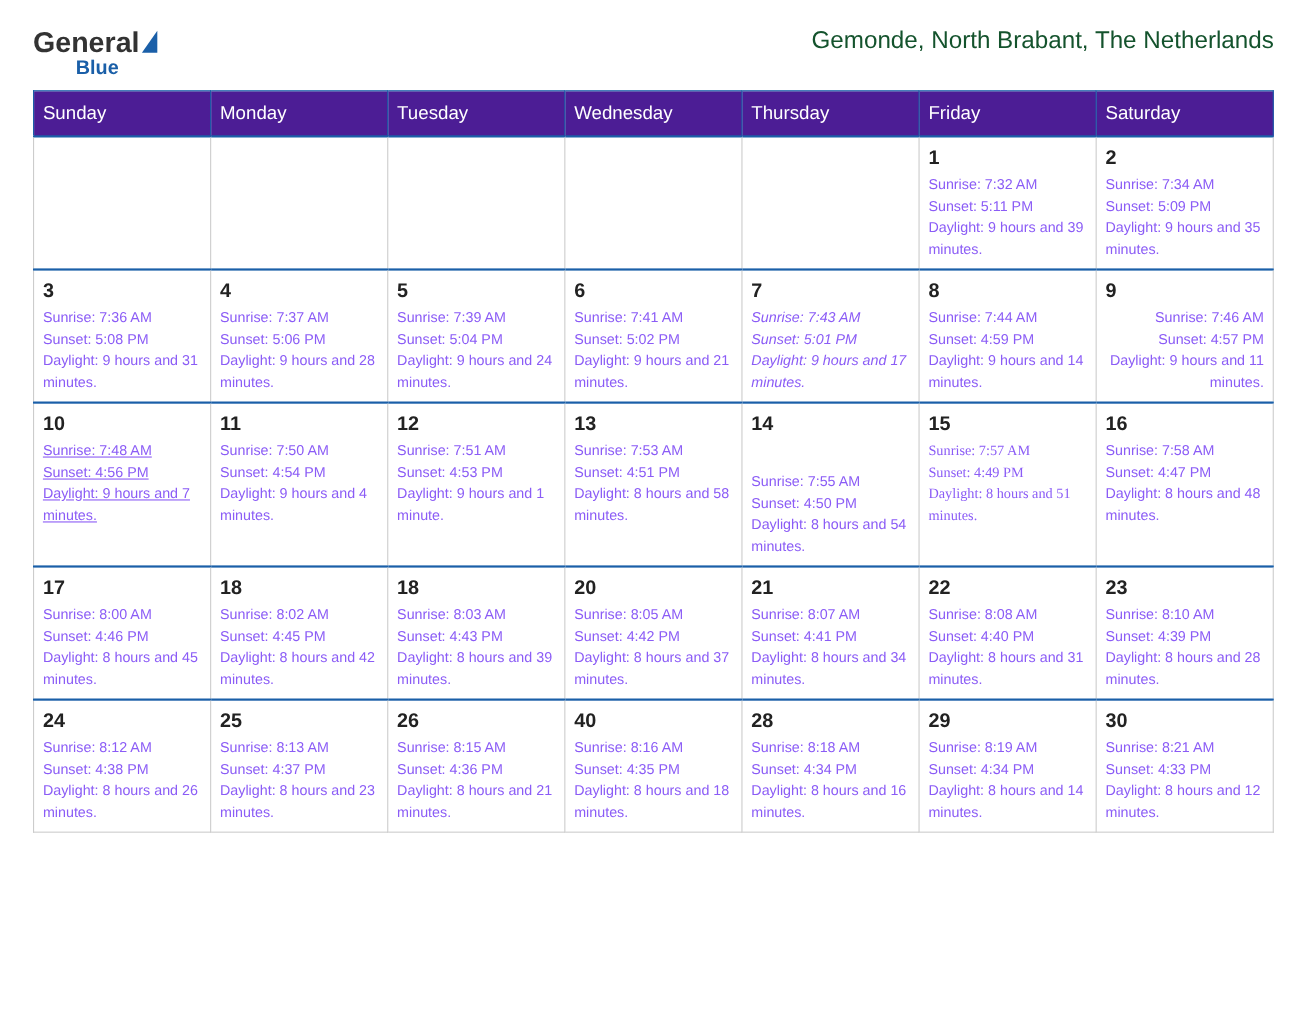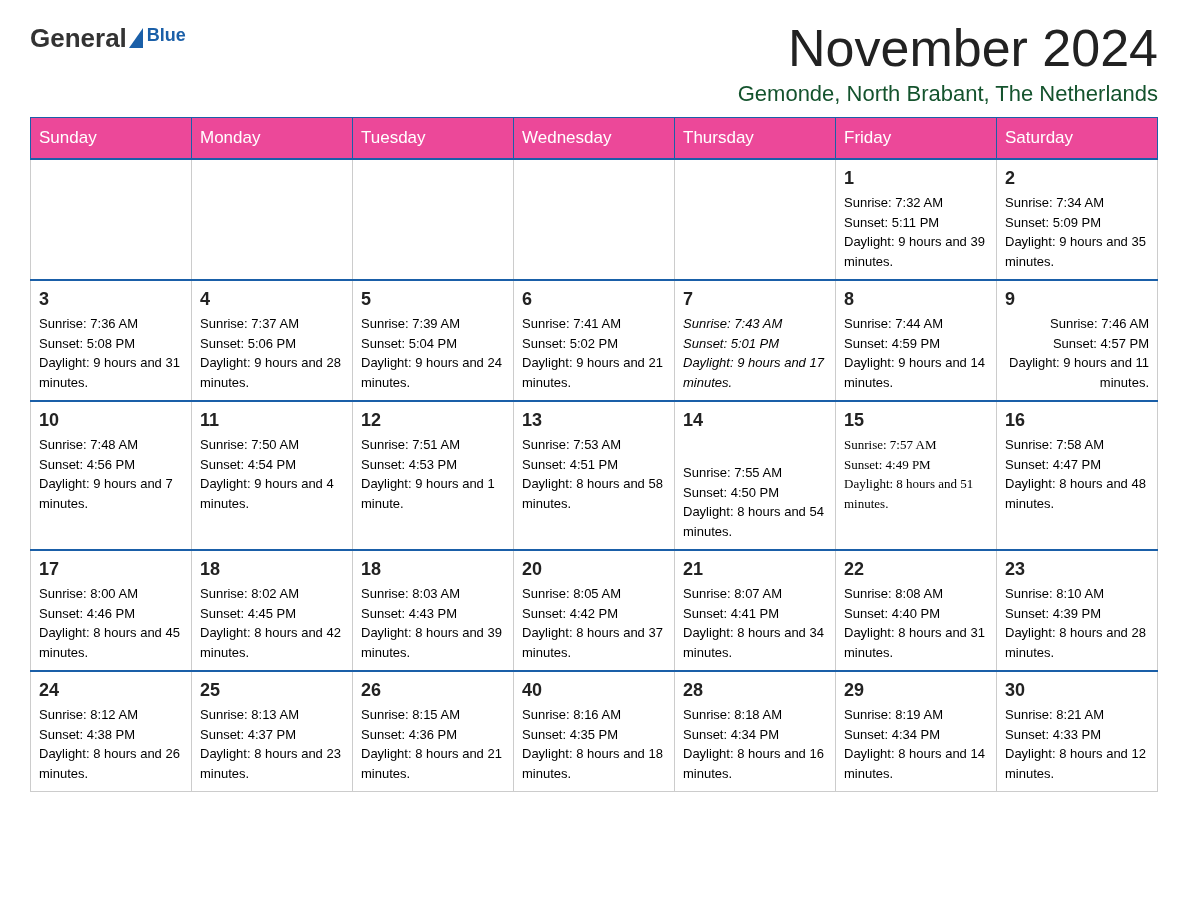--- a/index.html
+++ b/index.html
@@ -12,21 +12,22 @@
       min-height: 918px;
     }
     .header {
       display: flex;
       justify-content: space-between;
       align-items: flex-start;
       margin-bottom: 10px;
     }
     .logo {
       display: flex;
-      align-items: flex-start;
+      flex-direction: column;
+      align-items: center;
       padding-top: 5px;
     }
     .logo-text {
       display: flex;
       align-items: center;
       font-size: 26px;
       font-weight: bold;
       color: #333;
       line-height: 1;
     }
@@ -59,21 +60,21 @@
       font-size: 22px;
       color: #14532d;
       margin-top: 4px;
     }
     .calendar {
       width: 100%;
       border-collapse: collapse;
       margin-top: 10px;
     }
     .calendar th {
-      background-color: #ec4899;
+      background-color: #4c1d95;
       color: #fff;
       padding: 10px 8px;
       font-size: 17px;
       font-weight: normal;
       border: 1px solid #1a5fa8;
       text-align: left;
     }
     .calendar td {
       border: 1px solid #ccc;
       border-top: 2px solid #1a5fa8;
@@ -86,42 +87,41 @@
       border-top: 2px solid #1a5fa8;
     }
     .day-number {
       font-size: 18px;
       font-weight: bold;
       color: #222;
       margin-bottom: 4px;
     }
     .day-info {
       font-size: 13px;
-      color: #000000;
+      color: #8b5cf6;
       line-height: 1.5;
     }
     .empty-cell {
       background: #fff;
     }
   </style>
 </head>
 <body>
 
 <div class="header">
   <div class="logo">
     <div class="logo-text">
       <span class="logo-general">General</span>
         <span class="logo-triangle"></span>
     </div>
     <div style="margin-left:2px;">
       <span class="logo-blue">Blue</span>
     </div>
   </div>
   <div class="title-section">
-    <div class="month-title">November 2024</div>
     <div class="location-title">Gemonde, North Brabant, The Netherlands</div>
   </div>
 </div>
 
 <table class="calendar">
   <thead>
     <tr>
     <th>Sunday</th>
         <th>Monday</th>
         <th>Tuesday</th>
@@ -191,21 +191,21 @@
         <td>
           <div class="day-number">9</div>
           <div class="day-info" style="white-space: pre-line; text-align: right;">Sunrise: 7:46 AM
 Sunset: 4:57 PM
 Daylight: 9 hours and 11 minutes.</div>
         </td>
       </tr>
       <tr>
         <td>
           <div class="day-number">10</div>
-          <div class="day-info" style="white-space: pre-line;">Sunrise: 7:48 AM
+          <div class="day-info" style="white-space: pre-line; text-decoration: underline;">Sunrise: 7:48 AM
 Sunset: 4:56 PM
 Daylight: 9 hours and 7 minutes.</div>
         </td>
         <td>
           <div class="day-number">11</div>
           <div class="day-info" style="white-space: pre-line;">Sunrise: 7:50 AM
 Sunset: 4:54 PM
 Daylight: 9 hours and 4 minutes.</div>
         </td>
         <td>

